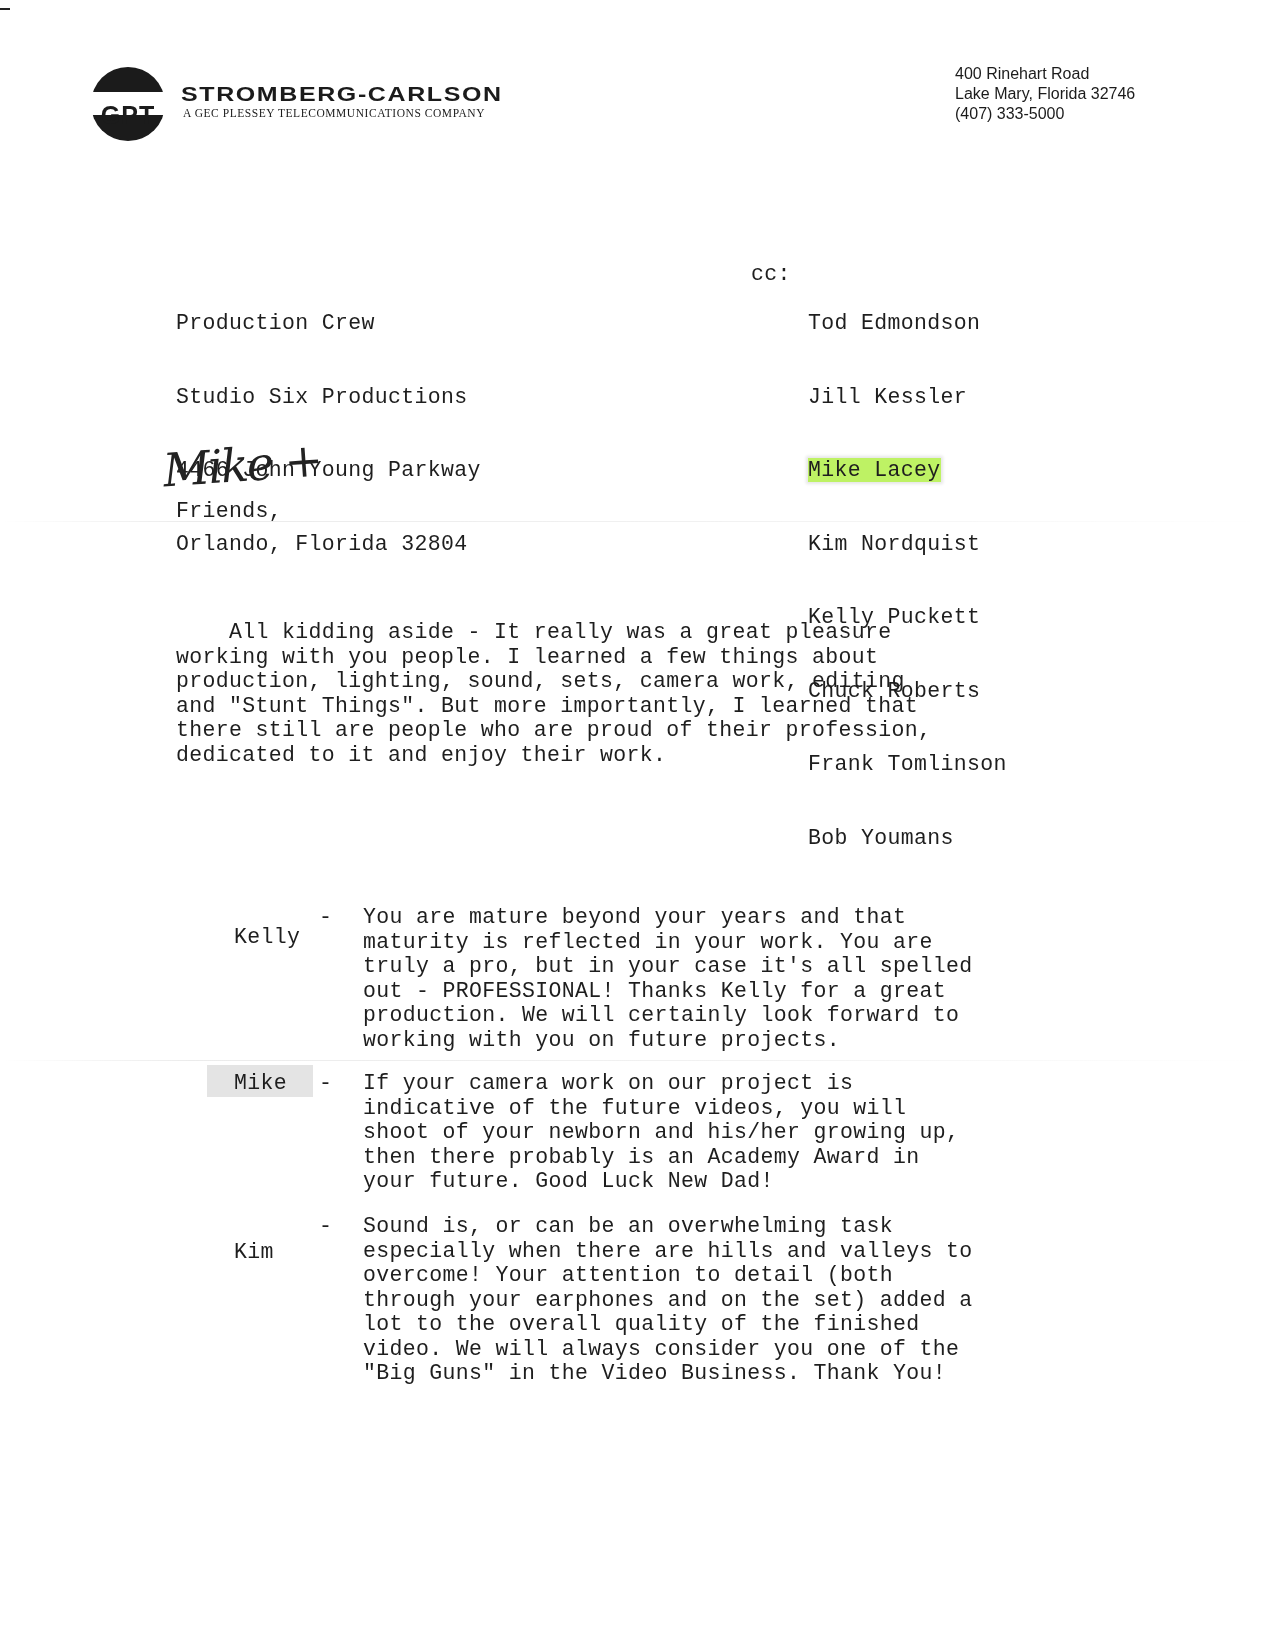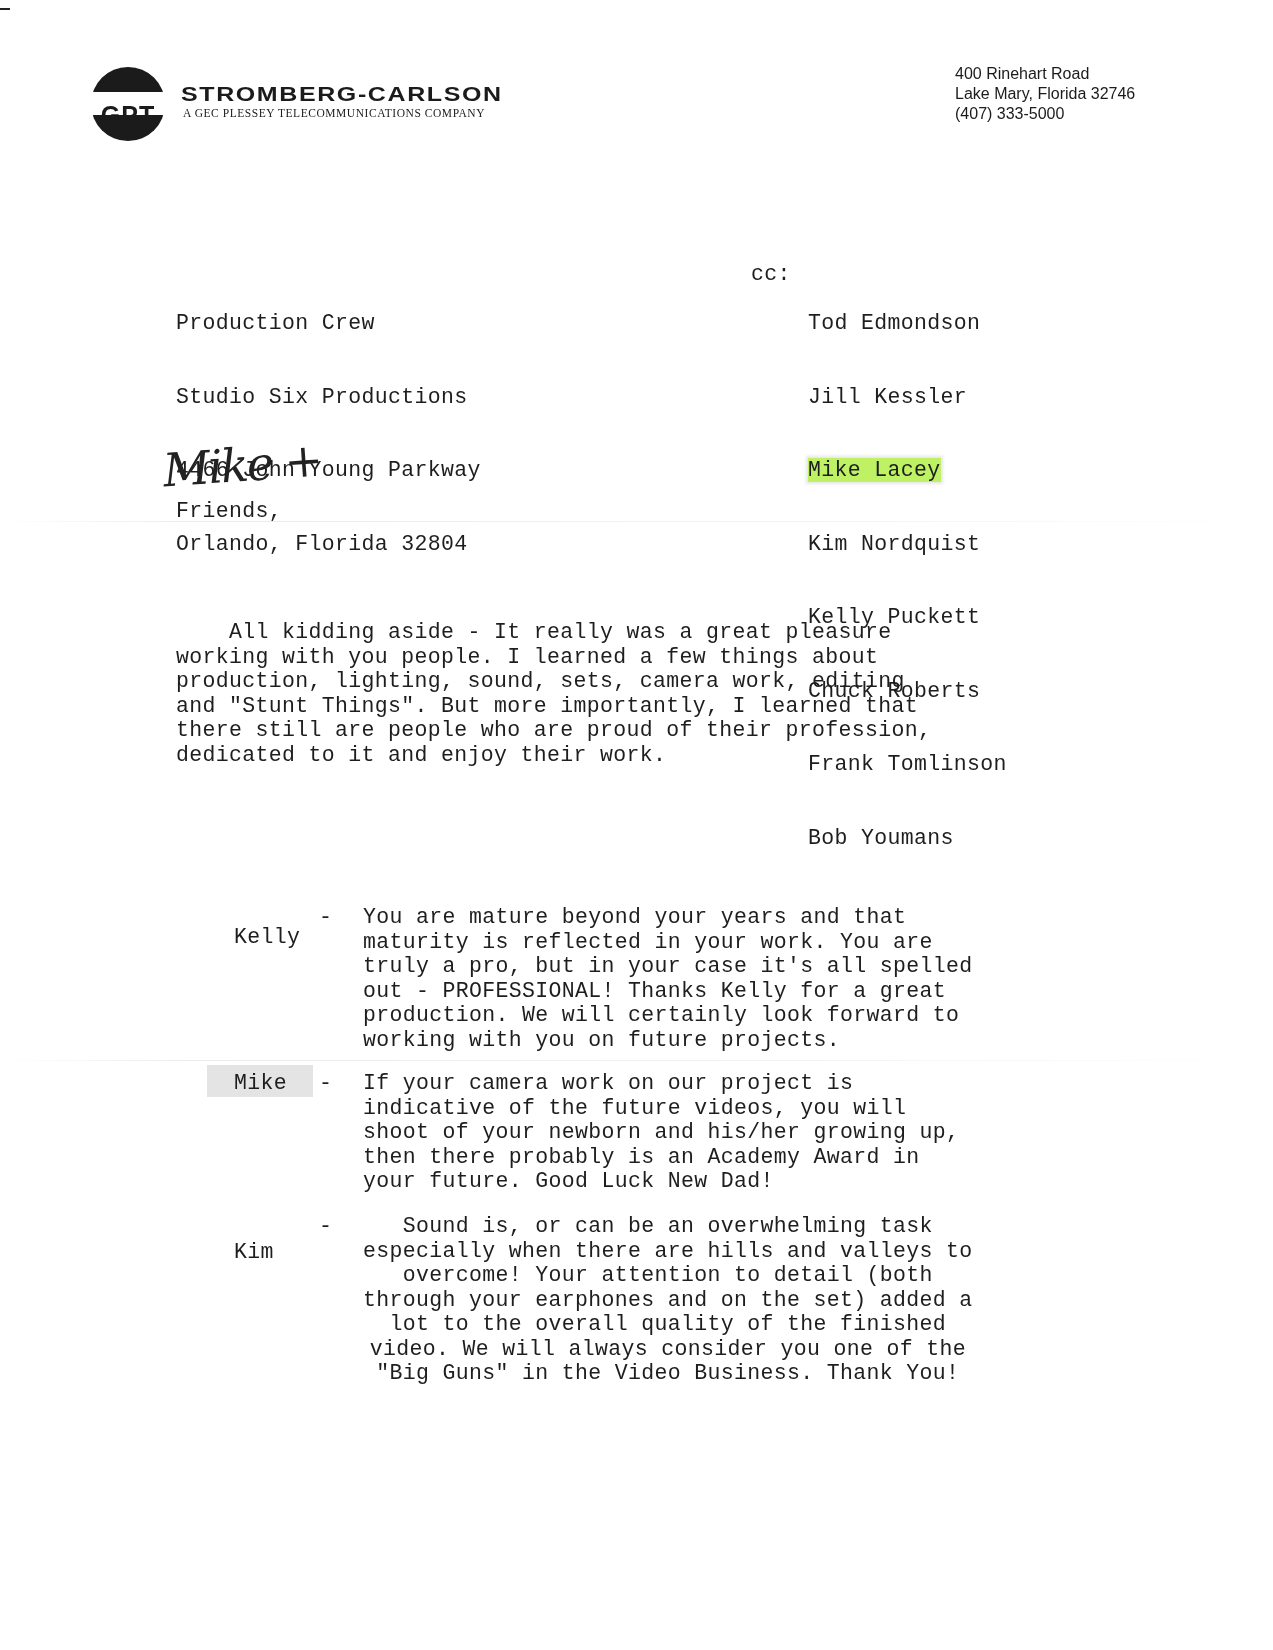--- a/index.html
+++ b/index.html
@@ -96,20 +96,20 @@
   <div class="abs mono note-body" style="top:1071px;">If your camera work on our project is
 indicative of the future videos, you will
 shoot of your newborn and his/her growing up,
 then there probably is an Academy Award in
 your future. Good Luck New Dad!</div>
 </div>
 
 <div>
   <div class="abs mono note-name" style="top:1214px;margin-top:26px;">Kim</div>
   <div class="abs mono note-dash" style="top:1214px;">-</div>
-  <div class="abs mono note-body" style="top:1214px;text-align:center;">Sound is, or can be an overwhelming task
+  <div class="abs mono note-body" style="top:1214px;">Sound is, or can be an overwhelming task
 especially when there are hills and valleys to
 overcome! Your attention to detail (both
 through your earphones and on the set) added a
 lot to the overall quality of the finished
 video. We will always consider you one of the
 "Big Guns" in the Video Business. Thank You!</div>
 </div>
 
 </body></html>

